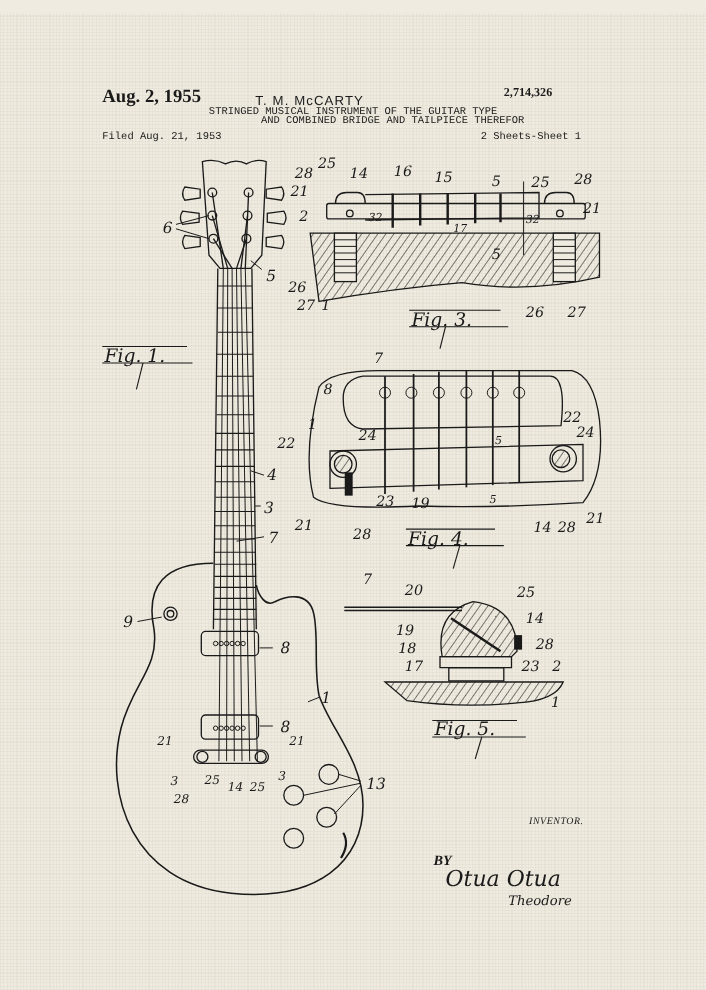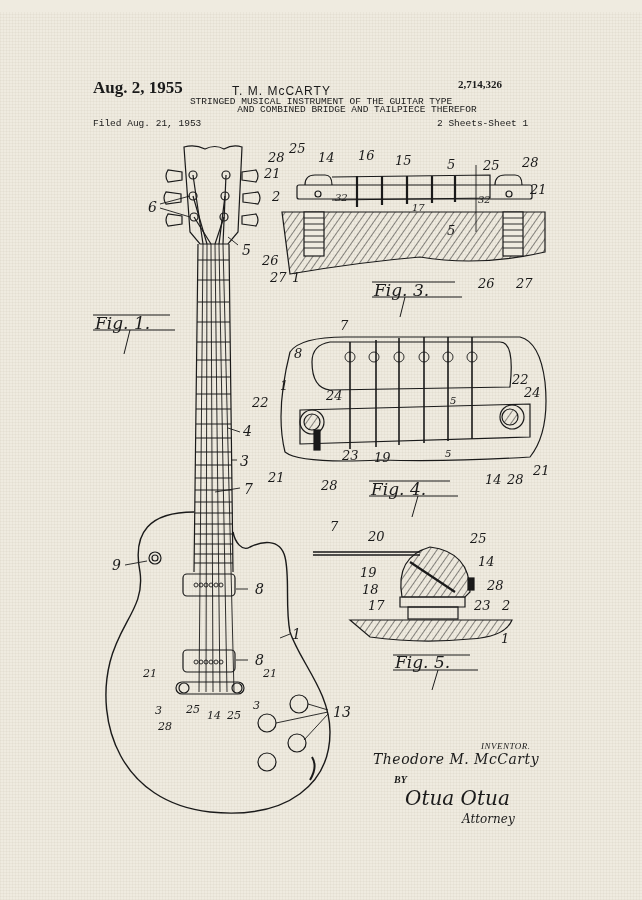--- a/index.html
+++ b/index.html
@@ -23,21 +23,21 @@
   .hdr-name { position:absolute; left:0; width:563px; top:72px; text-align:center; font-family:"Liberation Sans", sans-serif; font-size:12px; letter-spacing:1px; }
   .hdr-title1, .hdr-title2 { position:absolute; left:0; width:642px; text-align:center; font-family:"Liberation Mono", monospace; font-size:9.5px; }
   .hdr-title1 { top:84px; }
   .hdr-title2 { top:92px;padding-left:36px; }
   .hdr-filed { position:absolute; left:93px; top:106px; font-family:"Liberation Mono", monospace; font-size:9.5px; }
   .hdr-sheets { position:absolute; left:437px; top:106px; font-family:"Liberation Mono", monospace; font-size:9.5px; }
   svg.drawing { position:absolute; left:0; top:0; }
   svg text { font-family:"DejaVu Serif", serif; font-style:italic; fill:#1a1a1a; }
   .inventor-label { position:absolute; left:481px; top:729px; font-size:9px; font-style:italic; font-weight:normal; letter-spacing:0.5px; }
   .inventor-name { position:absolute; left:373px; top:739px; font-size:14px; font-style:italic; font-family:"DejaVu Serif", serif; letter-spacing:0.5px; }
-  .by-label { position:absolute; left:394px; top:762px; font-size:10px; font-style:italic; font-weight:bold; }
+  .by-label { position:absolute; left:394px; top:762px; font-size:13px; font-style:italic; font-weight:bold; }
   .attorney-sig { position:absolute; left:405px; top:774px; font-size:20px; font-style:italic; font-family:"DejaVu Serif", serif; }
   .attorney-label { position:absolute; left:462px; top:800px; font-size:12px; font-style:italic; font-family:"DejaVu Serif", serif; }
 </style>
 </head>
 <body>
 
 <div class="canvas">
 
   <div class="hdr-date">Aug. 2, 1955</div>
   <div class="hdr-name">T. M. McCARTY</div>
@@ -338,17 +338,16 @@
     </g>
 
     <defs>
       <pattern id="hatch" width="6" height="6" patternUnits="userSpaceOnUse" patternTransform="rotate(35)">
         <line x1="0" y1="0" x2="0" y2="6" stroke="#1a1a1a" stroke-width="1"></line>
       </pattern>
     </defs>
   </svg>
 
   <div class="inventor-label">INVENTOR.</div>
-  <div class="inventor-name">Theodore M. McCarty</div>
   <div class="by-label">BY</div>
   <div class="attorney-sig">Otua Otua</div>
-  <div class="attorney-label">Attorney</div>
+  <div class="attorney-label">Theodore</div>
 </div>
 
 </body></html>

